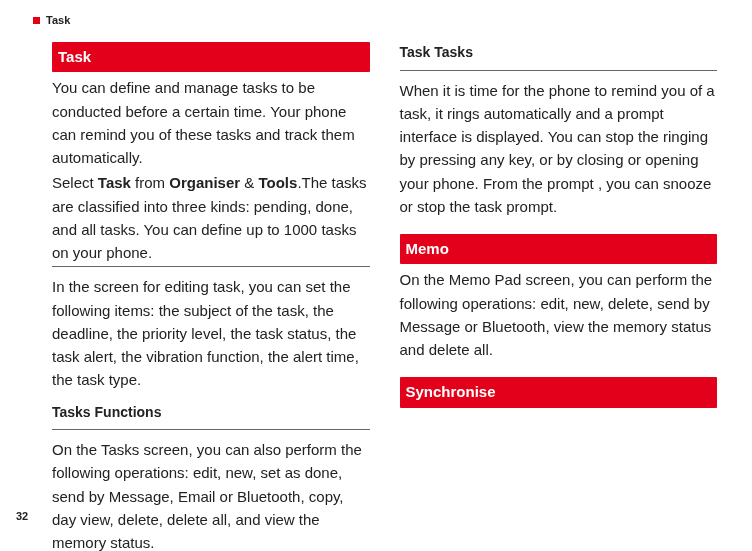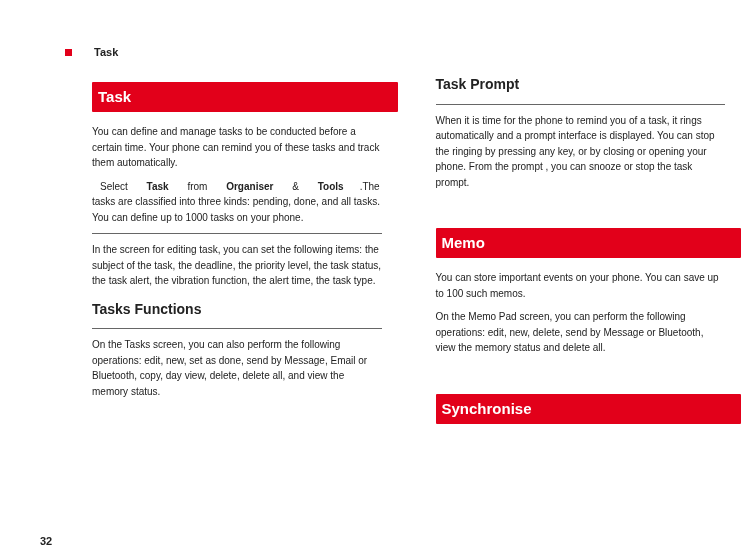--- a/index.html
+++ b/index.html
@@ -1,16 +1,16 @@
 <!DOCTYPE html>
 <html><head>
   <meta charset="utf-8">
   <style>
     * {
-      margin: 8px;
+      margin: 0;
       padding: 0;
       box-sizing: border-box;
     }
     body {
       width: 752px;
       height: 551px;
       background: #fff;
       font-family: Arial, Helvetica, sans-serif;
       color: #222;
       position: relative;
@@ -54,41 +54,41 @@
       color: #fff;
       font-weight: bold;
       font-size: 15px;
       padding: 3px 6px 4px 6px;
       margin-bottom: 4px;
       display: inline-block;
       width: 100%;
       border-radius: 1px;
     }
     .body-text {
-      font-size: 10px;
+      font-size: 15px;
       line-height: 1.55;
       margin-bottom: 2px;
     }
     .subheading {
       font-size: 14px;
       font-weight: bold;
       margin-top: 10px;
       margin-bottom: 6px;
     }
     .subhead-rule {
       border-bottom: 0.5px solid #666;
       margin-bottom: 8px;
     }
     .bold {
       font-weight: bold;
     }
     .page-num {
       position: absolute;
       left: 16px;
-      bottom: 12px;
+      bottom: 29px;
       font-size: 11px;
       font-weight: bold;
     }
     .circle-icon {
       display: inline-block;
       width: 12px;
       height: 12px;
       border-radius: 50%;
       background: #888;
       vertical-align: middle;
@@ -125,27 +125,26 @@
 
     <div class="subhead-rule"></div>
     <div class="body-text">In the screen for editing task, you can set the following items: the subject of the task, the deadline, the priority level, the task status, the task alert, the vibration function, the alert time, the task type.</div>
 
     <div class="subheading">Tasks  Functions</div>
     <div class="subhead-rule"></div>
     <div class="body-text">On the Tasks screen, you can also perform the following operations: edit, new, set as done, send by Message, Email or Bluetooth, copy, day view, delete, delete all, and view the memory status.</div>
   </div>
 
   <div class="col">
-    <div class="subheading" style="margin-top:0">Task Prompt</div>
+    <div class="subheading" style="margin-top:0">Task Tasks</div>
     <div class="subhead-rule"></div>
     <div class="body-text">When it is time for the phone to remind you of a task, it rings automatically and a prompt interface is displayed. You can stop the ringing by pressing any key, or by closing or opening your phone. From the prompt , you can snooze or stop the task prompt.</div>
 
     <div style="height:14px"></div>
     <div class="section-bar">Memo</div>
-    <div class="body-text">You can store important events on your phone. You can save up to 100 such memos.</div>
     <div class="body-text">On the Memo Pad screen, you can perform the following operations: edit, new, delete, send by Message or Bluetooth, view the memory status and delete all.</div>
 
     <div style="height:14px"></div>
     <div class="section-bar">Synchronise</div>
   </div>
 
 </div>
 
 <div class="page-num">32</div>
 

